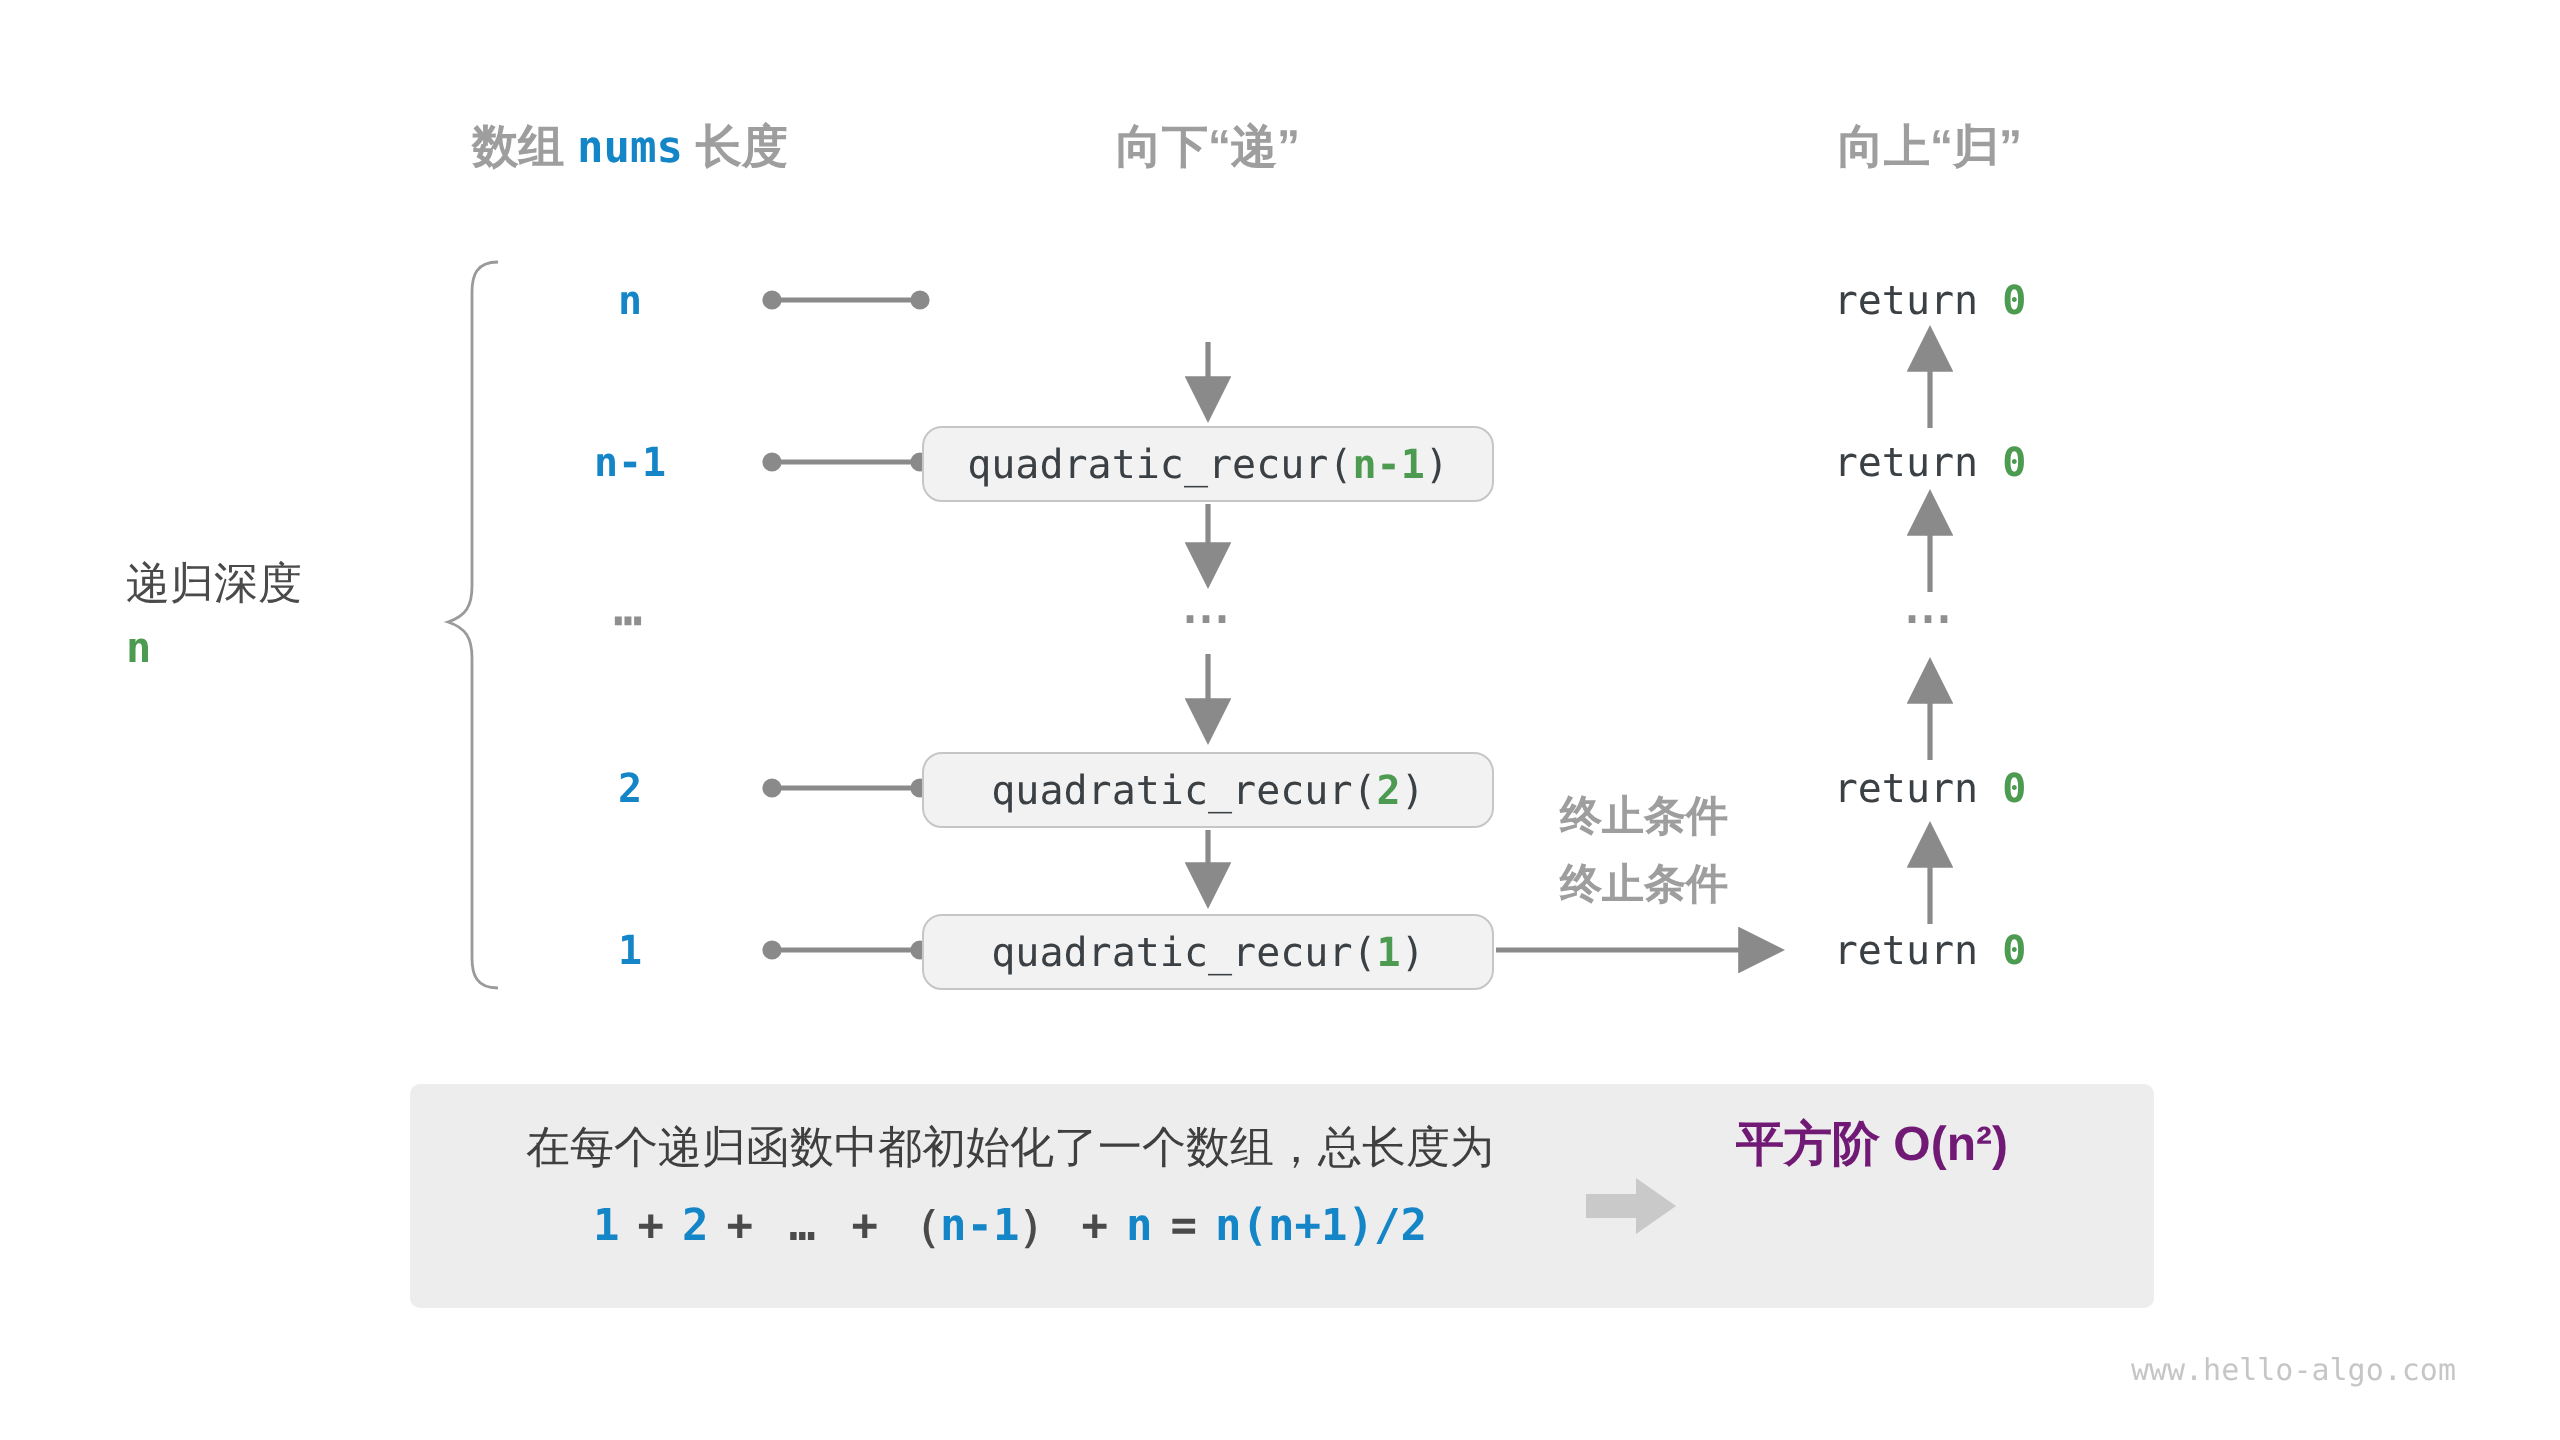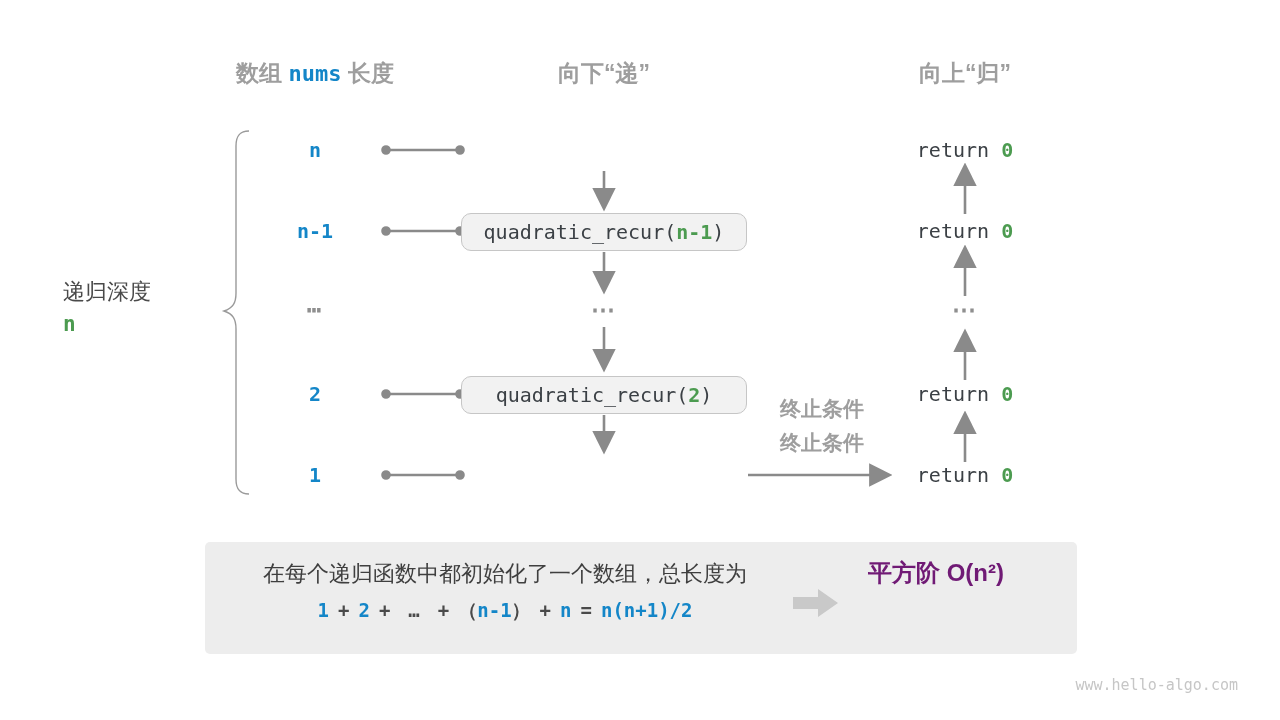--- a/index.html
+++ b/index.html
@@ -33,30 +33,30 @@
   .brace-label .t{font-size:22px;color:#4a4a4a;line-height:30px;}
   .brace-label .v{font-family:"DejaVu Sans Mono",monospace;font-weight:bold;font-size:21px;color:#4c9b50;line-height:34px;}
 
   .trigger{position:absolute;left:742px;top:392px;width:160px;text-align:center;
     font-weight:bold;font-size:21px;color:#9e9e9e;line-height:34px;white-space:nowrap;}
 
   .summary{position:absolute;left:205px;top:542px;width:872px;height:112px;background:#ededed;border-radius:5px;}
   .summary .desc{position:absolute;left:20px;top:17px;width:560px;text-align:center;
     font-size:22px;color:#3f3f3f;white-space:nowrap;}
   .summary .formula{position:absolute;left:20px;top:56px;width:560px;text-align:center;
-    font-family:"DejaVu Sans Mono",monospace;font-weight:bold;font-size:19px;white-space:nowrap;}
+    font-family:"DejaVu Sans Mono",monospace;font-weight:bold;font-size:22px;white-space:nowrap;}
   .formula .num{color:#1486c8;}
   .formula .op{color:#4a4a4a;margin:0 9px;font-weight:bold;}
   .formula .paren{color:#4a4a4a;font-weight:bold;}
   .summary .big-arrow{position:absolute;left:588px;top:44px;}
   .summary .cx{position:absolute;left:631px;top:14px;width:200px;text-align:center;}
   .summary .cx .t{font-weight:bold;font-size:22px;color:#3a3a3a;line-height:28px;}
   .summary .cx .v{font-weight:bold;font-size:24px;color:#701a75;line-height:34px;white-space:nowrap;}
 
-  .watermark{position:absolute;top:676px;right:42px;font-family:"DejaVu Sans Mono",monospace;
+  .watermark{position:absolute;top:676px;right:52px;font-family:"DejaVu Sans Mono",monospace;
     font-size:15px;color:#c6c6c6;}
 </style>
 </head>
 <body>
 
 <div class="canvas">
 
   <svg class="overlay" viewBox="0 0 1280 720">
     <defs>
       <marker id="ah" markerWidth="9" markerHeight="9" refX="6.5" refY="4.5" orient="auto">
@@ -117,20 +117,23 @@
   <div class="depth-label" style="top:376px;">2</div>
   <div class="depth-label" style="top:457px;">1</div>
 
   <div class="call-box" style="top:213px;">
     <span>quadratic_recur(</span><span class="arg">n-1</span><span>)</span>
   </div>
   <div class="mid-ellipsis ellipsis" style="top:292px;">⋯</div>
   <div class="call-box" style="top:376px;">
     <span>quadratic_recur(</span><span class="arg">2</span><span>)</span>
   </div>
+  <div class="call-box" style="top:457px;">
+    <span>quadratic_recur(</span><span class="arg">1</span><span>)</span>
+  </div>
 
   <div class="ret-label" style="top:132px;">
     <span>return </span><span class="zero">0</span>
   </div>
   <div class="ret-label" style="top:213px;">
     <span>return </span><span class="zero">0</span>
   </div>
   <div class="right-ellipsis ellipsis" style="top:292px;">⋯</div>
   <div class="ret-label" style="top:376px;">
     <span>return </span><span class="zero">0</span>

